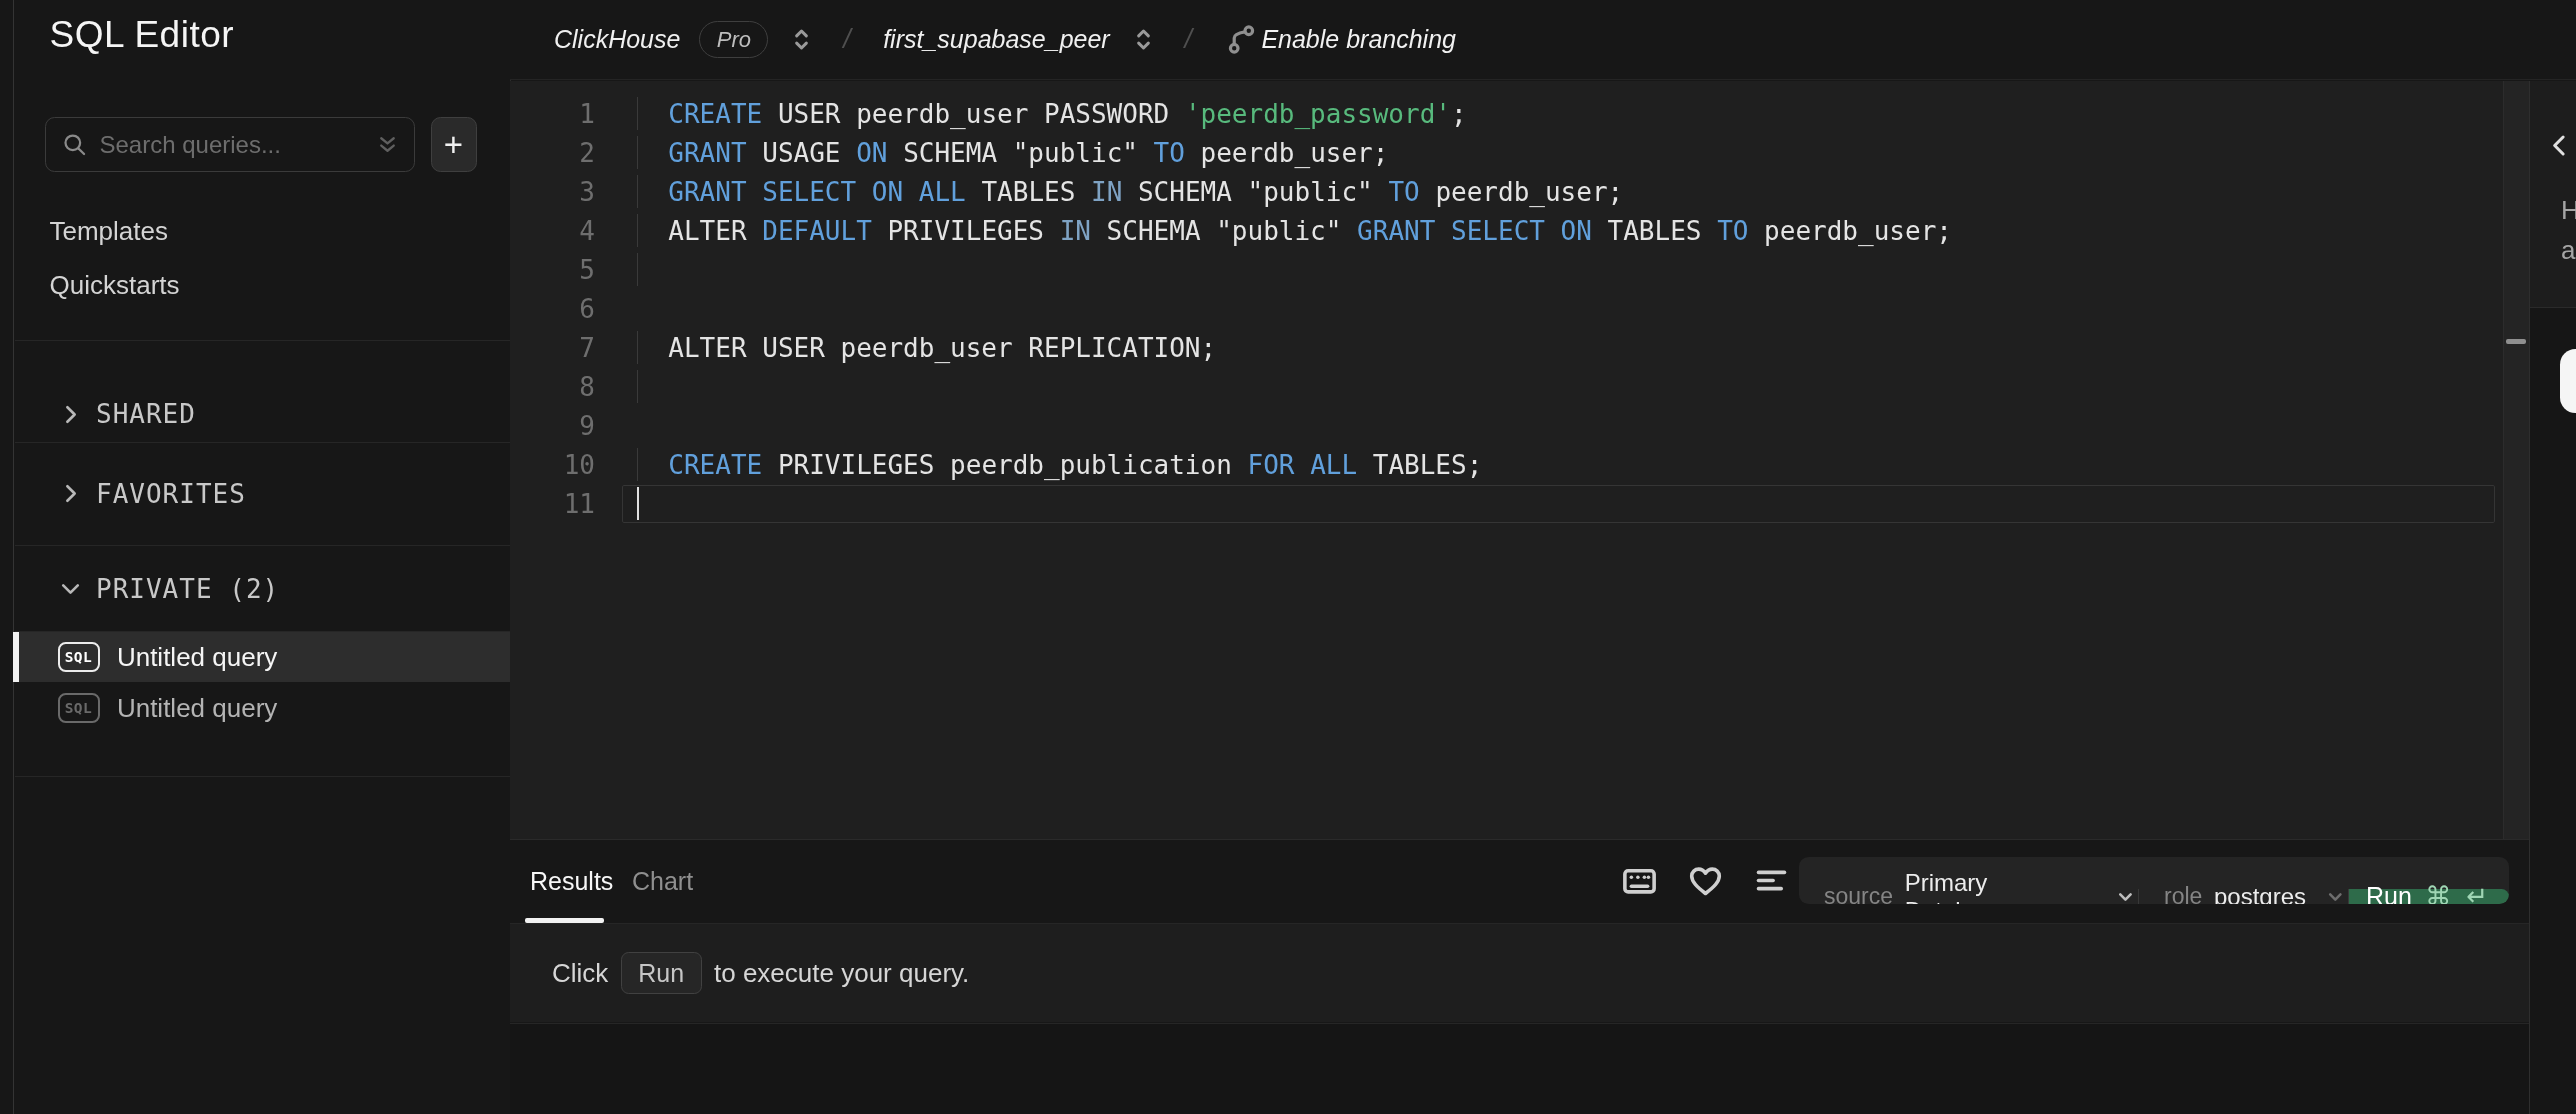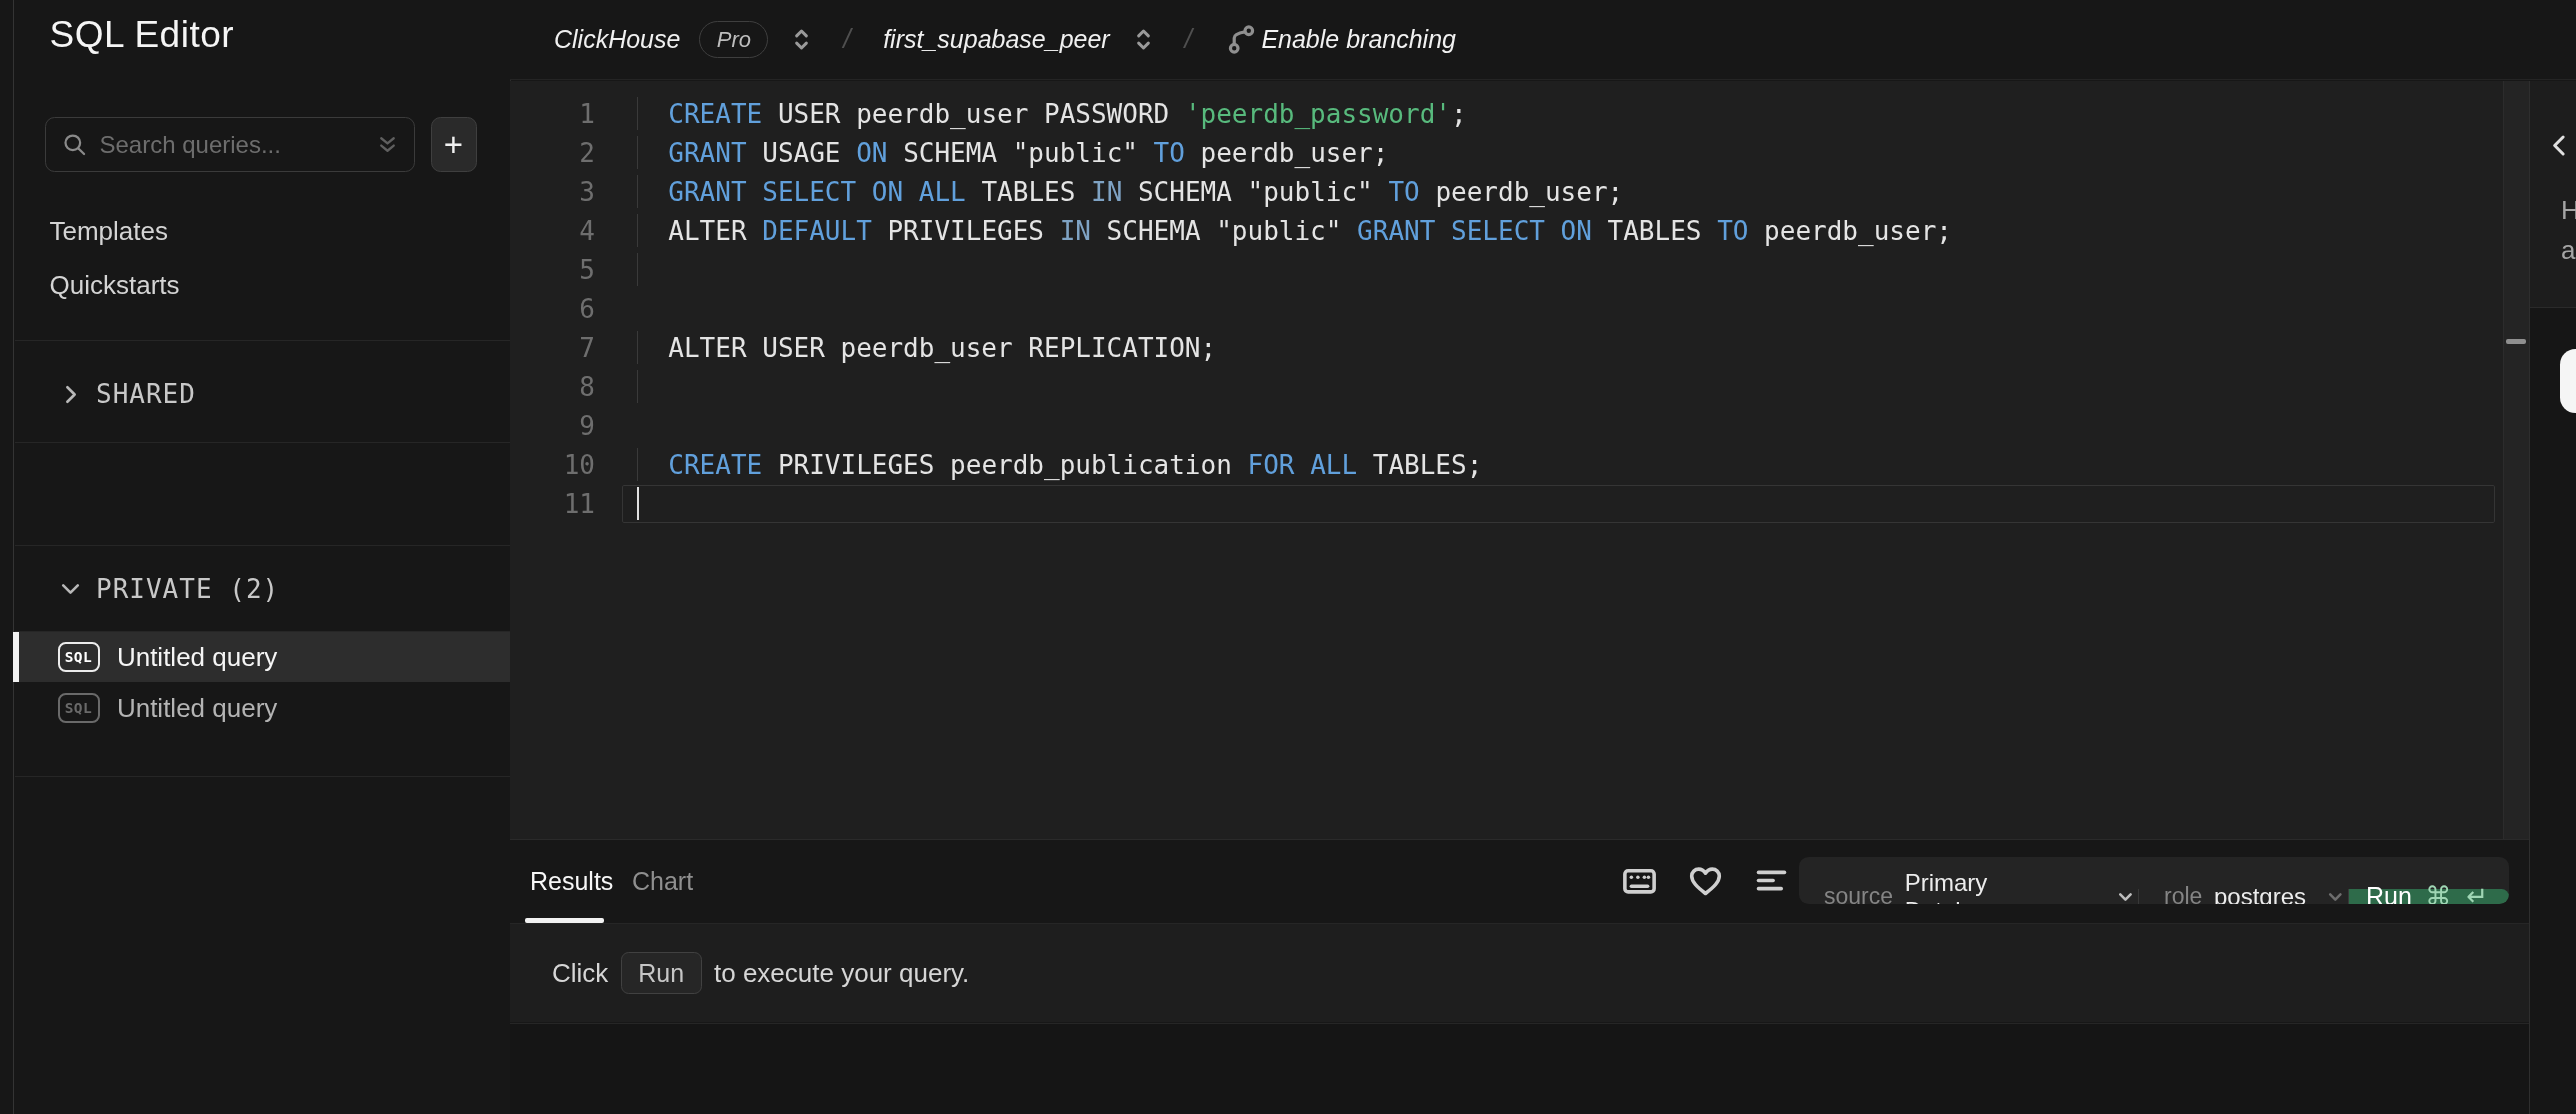--- a/index.html
+++ b/index.html
@@ -131,28 +131,34 @@
     </div>
 
     <div class="sb-nav-item" style="top:212px">
       <span>Templates</span>
     </div>
     <div class="sb-nav-item" style="top:266px">
       <span>Quickstarts</span>
     </div>
 
     <div class="sb-divider" style="top:340px"></div>
-    <div class="sb-section" style="top:332px;height:124px">
+    <div class="sb-section" style="top:352px;height:124px">
       <svg class="chev" viewBox="0 0 24 24">
           <polyline points="9,5 16,12 9,19"></polyline>
         </svg>
       <span class="label">SHARED</span>
     </div>
 
     <div class="sb-divider" style="top:442px"></div>
+    <div class="sb-section" style="top:442px;height:103px">
+      <svg class="chev" viewBox="0 0 24 24">
+          <polyline points="9,5 16,12 9,19"></polyline>
+        </svg>
+      <span class="label">FAVORITES</span>
+    </div>
 
     <div class="sb-divider" style="top:545px"></div>
     <div class="sb-section" style="top:545px;height:87px">
       <svg class="chev down" viewBox="0 0 24 24">
           <polyline points="9,5 16,12 9,19"></polyline>
         </svg>
       <span class="label">PRIVATE (2)</span>
     </div>
 
     <div class="sb-divider" style="top:631px"></div>

